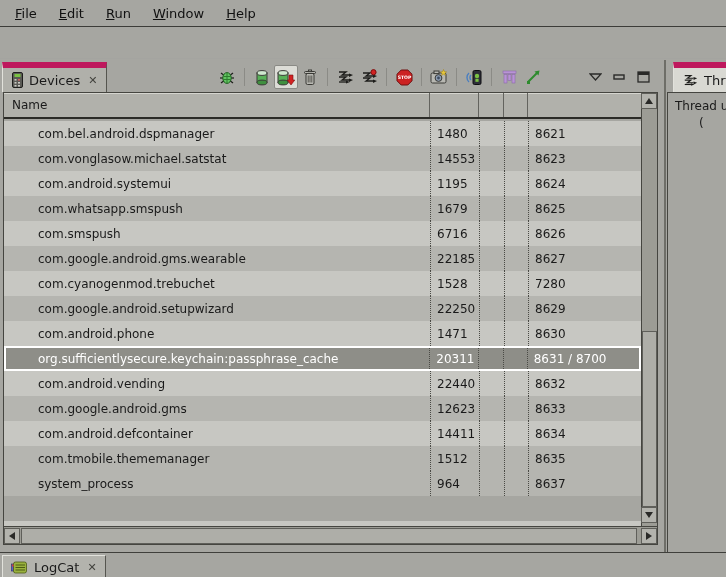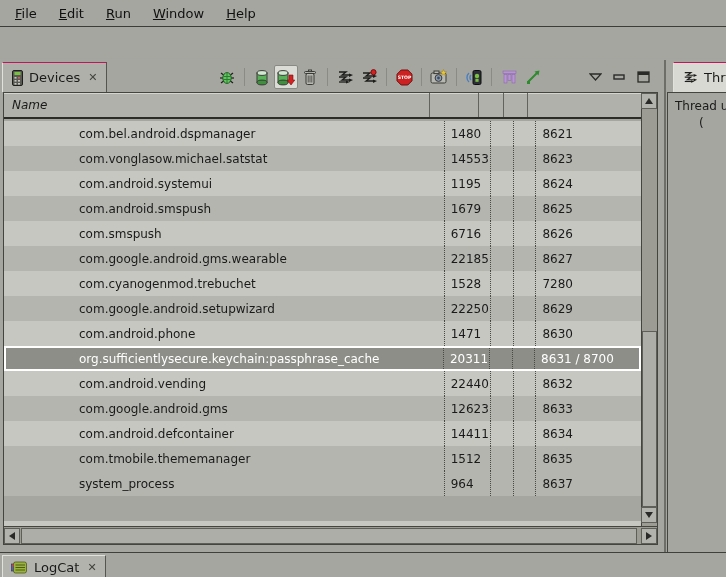--- a/index.html
+++ b/index.html
@@ -24,21 +24,21 @@
   .top-toolbar {
     position:absolute; left:0; top:28px; width:726px; height:31px;
     background:#a6a6a1; border-bottom:1px solid #98989211;
   }
   
   .tabstrip { position:absolute; top:60px; height:32px; display:flex; align-items:flex-end; }
   .view-tab {
     display:flex; align-items:center; gap:6px;
     height:30px; padding:0 9px;
     background:#b0b0aa;
-    border-top:1px solid #be185d; border-left:1px solid #e2e2dc;
+    border-top:6px solid #be185d; border-left:1px solid #e2e2dc;
     border-right:1px solid #55554f;
     font-size:13px; white-space:nowrap;
   }
   .view-tab.light { background:#d9d9d3; }
   .close-x { font-size:11px; font-weight:bold; color:#44443f; margin-left:2px; cursor:pointer; }
   
   .dev-toolbar {
     position:absolute; left:215px; top:63px; width:440px; height:28px;
     display:flex; align-items:center;
   }
@@ -54,28 +54,28 @@
     position:absolute; left:3px; top:92px; width:655px; height:453px;
     border:1px solid #454540; background:#a6a6a1;
   }
   .thead {
     position:absolute; left:0; top:0; width:637px; height:26px;
     background:#b1b1ab;
     box-shadow:inset 0 1px 0 #d5d5cf;
     border-bottom:2px solid #2b2b27;
     display:flex; font-size:12px;
   }
-  .th { height:100%; display:flex; align-items:center; border-right:1px solid #63635e;font-style:italic; }
+  .th { height:100%; display:flex; align-items:center; border-right:1px solid #63635e; }
   .th.name { width:426px; padding-left:8px; }
   .th.pid  { width:49px; }
   .th.e1   { width:25px; }
   .th.e2   { width:24px; }
   .th.port { width:113px; border-right:none; }
   .rows { position:absolute; left:0; top:28px; width:637px; }
-  .trow { display:flex; height:25px; font-size:12px; align-items:center;padding-left:41px; }
+  .trow { display:flex; height:25px; font-size:12px; align-items:center; }
   .trow.light { background:#c7c7c2; }
   .trow.dark  { background:#b5b5b0; }
   .trow.sel   { background:#8e8e88; color:#ffffff; border:2px solid #ffffff; }
   .td { height:100%; display:flex; align-items:center; overflow:hidden; white-space:nowrap; }
   .td.name { width:426px; padding-left:34px; }
   .td.pid  { width:49px;  padding-left:6px;  border-left:1px dotted #4a4a45; }
   .td.e1   { width:25px;  border-left:1px dotted #4a4a45; }
   .td.e2   { width:24px;  border-left:1px dotted #4a4a45; }
   .td.port { width:113px; padding-left:6px; border-left:1px dotted #4a4a45; }
   .trow.sel .td.name { padding-left:32px; }
@@ -351,21 +351,21 @@
         <div class="td port">8623</div>
       </div>
       <div class="trow light">
         <div class="td name">com.android.systemui</div>
         <div class="td pid">1195</div>
         <div class="td e1"></div>
         <div class="td e2"></div>
         <div class="td port">8624</div>
       </div>
       <div class="trow dark">
-        <div class="td name">com.android.smspush</div>
+        <div class="td name">com.whatsapp.smspush</div>
         <div class="td pid">1679</div>
         <div class="td e1"></div>
         <div class="td e2"></div>
         <div class="td port">8625</div>
       </div>
       <div class="trow light">
         <div class="td name">com.smspush</div>
         <div class="td pid">6716</div>
         <div class="td e1"></div>
         <div class="td e2"></div>

